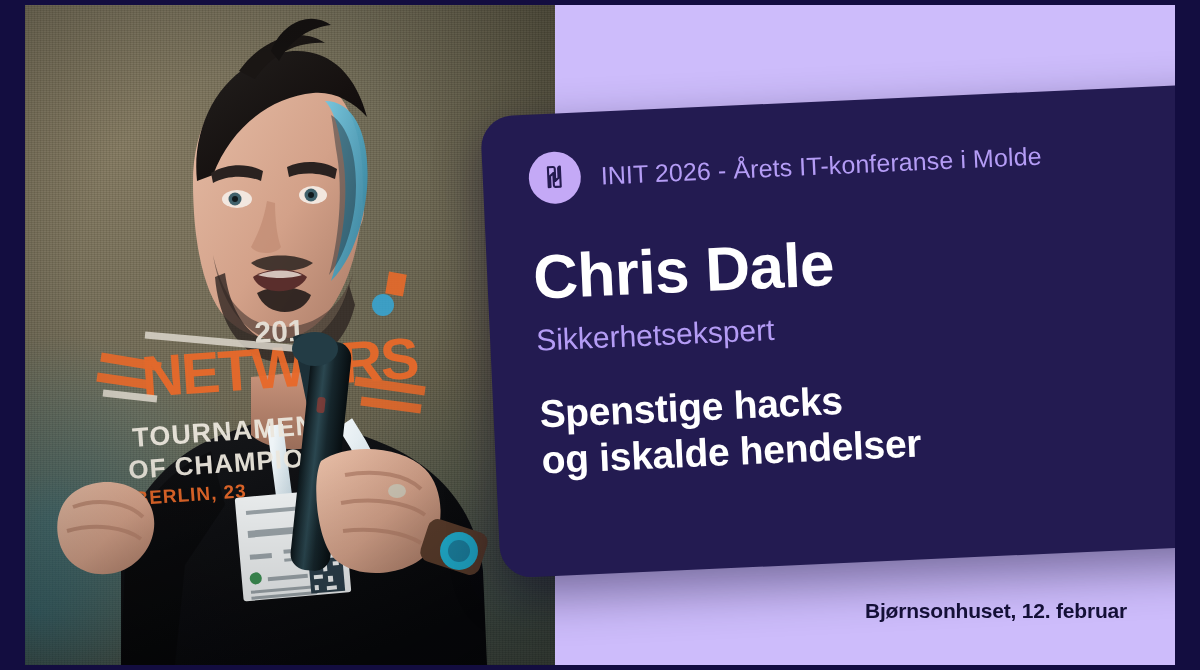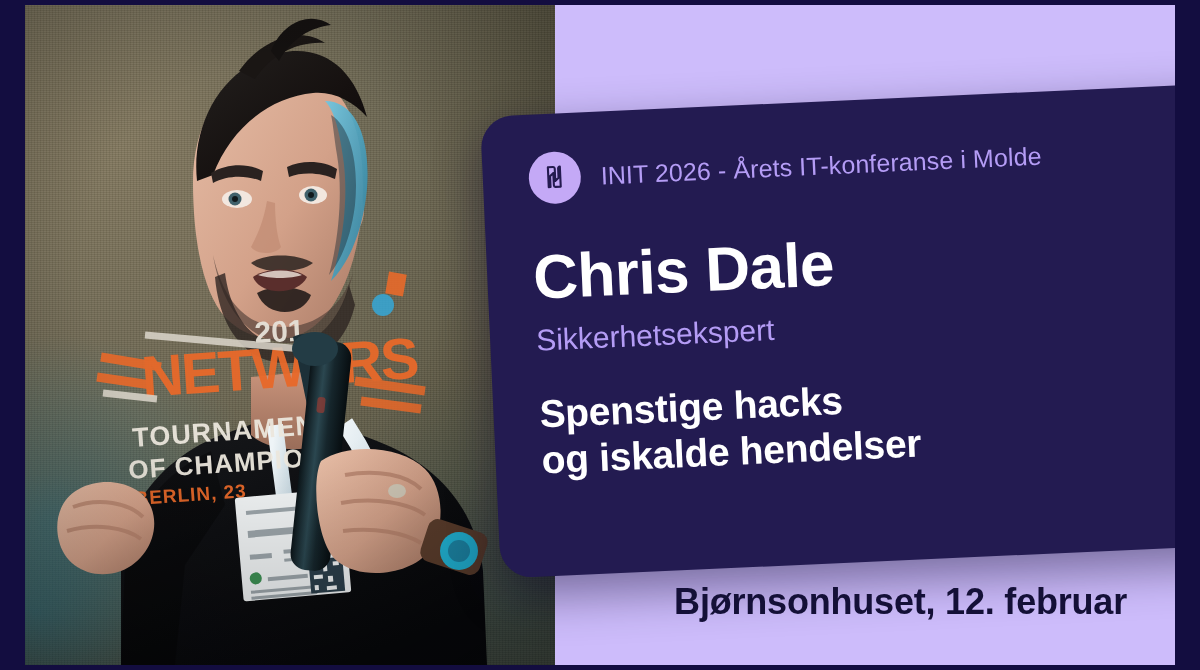--- a/index.html
+++ b/index.html
@@ -113,21 +113,21 @@
   .wedge-top{
     position:absolute;left:0;top:0;right:0;height:340px;
     background:#231b51;
     clip-path:polygon(0% 100%, 100% 52%, 100% 100%, 0% 100%);
   }
 
   
   .footer{
     position:absolute;right:48px;bottom:42px;
     color:#141037;
-    font-size:36px;font-weight:bold;letter-spacing:-.2px;
+    font-size:21px;font-weight:bold;letter-spacing:-.2px;
     white-space:nowrap;
   }
 </style>
 </head>
 <body>
 
 <div class="canvas">
   <div class="inner">
 
     <div class="purple-bg"></div>

